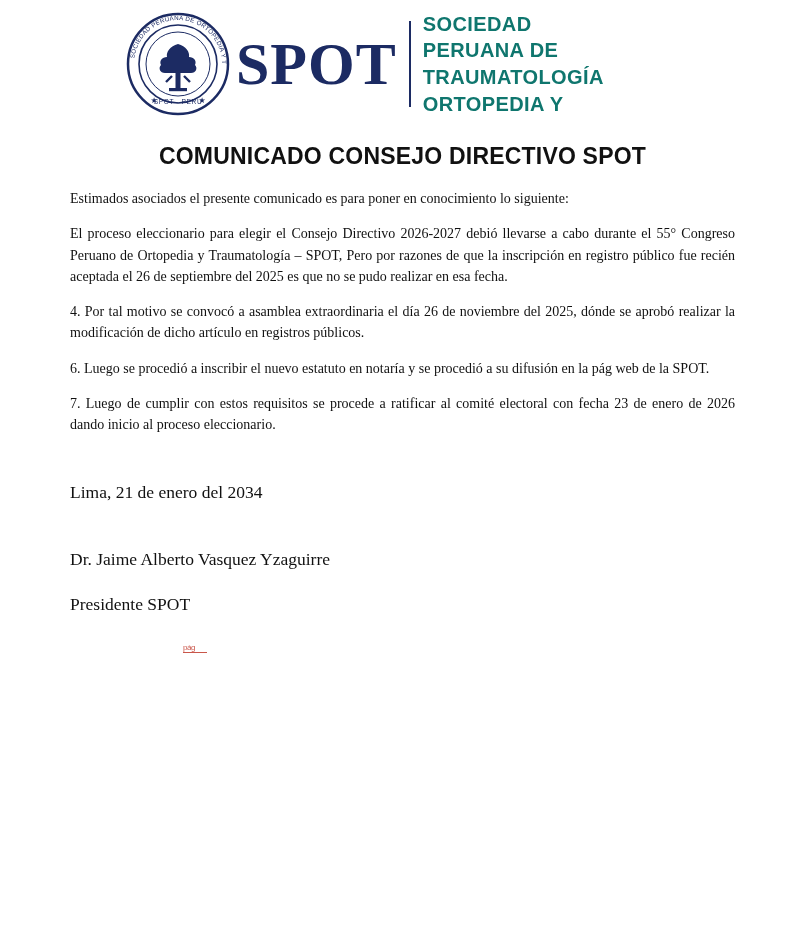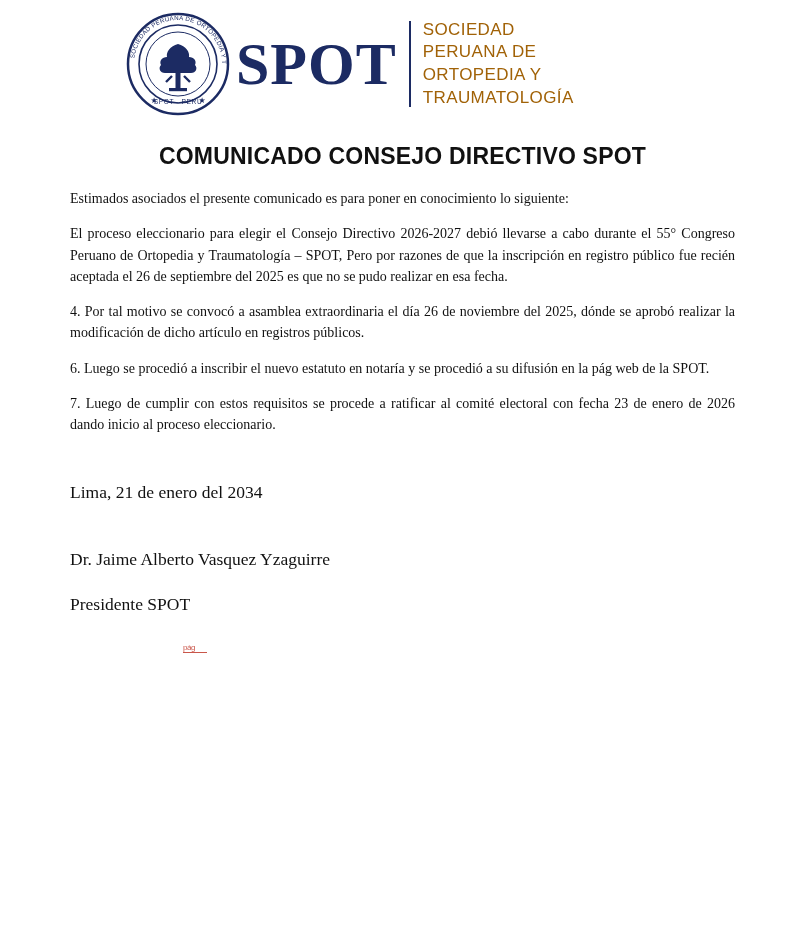--- a/index.html
+++ b/index.html
@@ -58,25 +58,25 @@
     width: 2px;
     height: 86px;
     background: #1c2b63;
     margin: 0 12px;
     flex: 0 0 2px;
   }
 
   .org-name {
     flex: 1 1 auto;
     font-family: "Liberation Sans", sans-serif;
-    font-size: 17px;
+    font-size: 20px;
     line-height: 1.33;
     letter-spacing: 0.4px;
-    color: #a16207;
-    font-weight: 400;
+    color: #0f766e;
+    font-weight: 700;
     text-transform: uppercase;
   }
   .org-name div { white-space: nowrap; }
 
   
   .content {
     padding: 0 52px 0 70px;
     box-sizing: border-box;
   }
 
@@ -155,22 +155,22 @@
       </svg>
     </div>
 
     <div class="spot-word">SPOT</div>
 
     <div class="divider-line"></div>
 
     <div class="org-name">
       <div>Sociedad</div>
       <div>Peruana de</div>
+      <div>Traumatología</div>
       <div>Ortopedia y</div>
-      <div>Traumatología</div>
     </div>
   </div>
 
   <div class="content">
 
     <h1 class="doc-title">COMUNICADO CONSEJO DIRECTIVO SPOT</h1>
 
     <p class="para">Estimados asociados el presente comunicado es para poner en conocimiento lo siguiente:</p>
     <p class="para">El proceso eleccionario para elegir el Consejo Directivo 2026-2027 debió llevarse a cabo durante el 55° Congreso Peruano de Ortopedia y Traumatología – SPOT, Pero por razones de que la inscripción en registro público fue recién aceptada el 26 de septiembre del 2025 es que no se pudo realizar en esa fecha.</p>
     <p class="para">4. Por tal motivo se convocó a asamblea extraordinaria el día 26 de noviembre del 2025, dónde se aprobó realizar la modificación de dicho artículo en registros públicos.</p>

